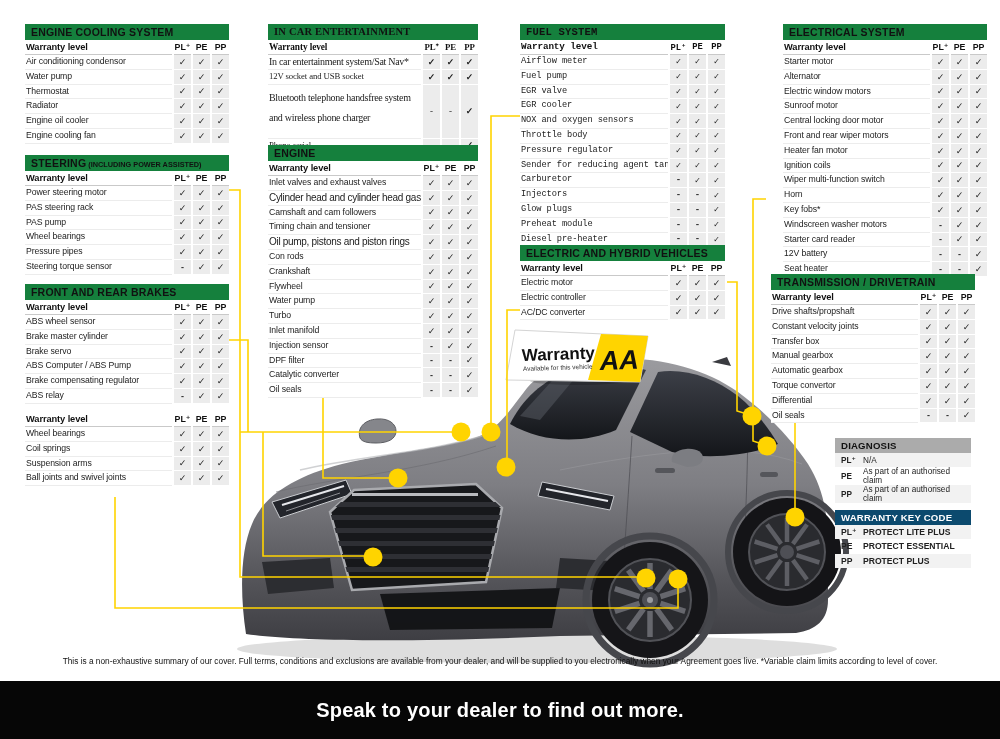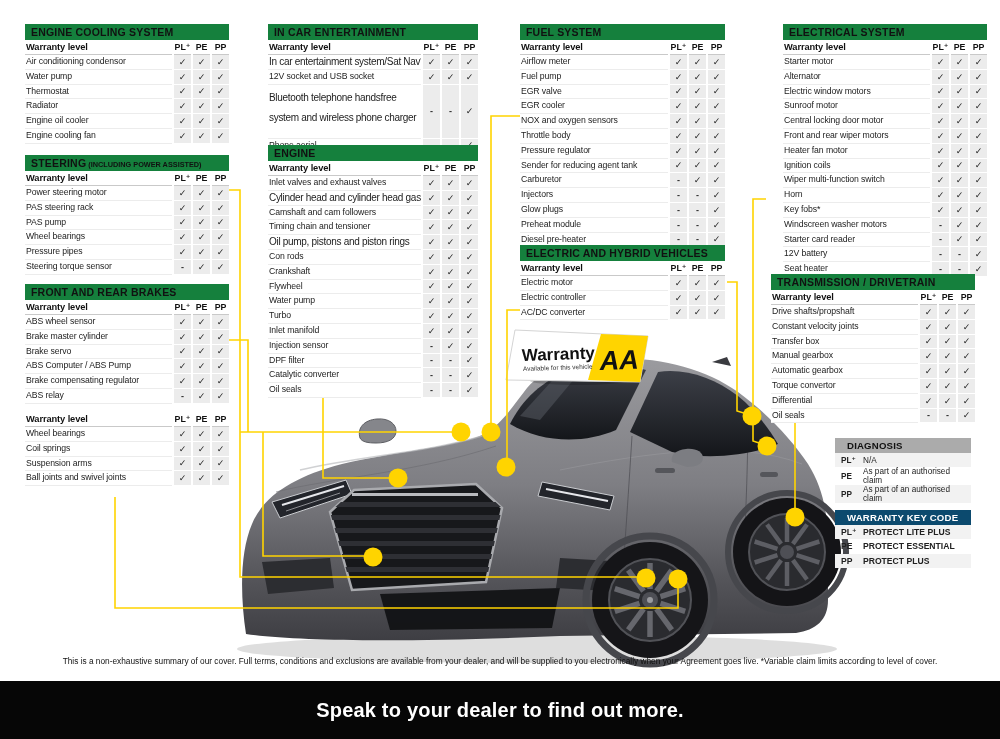--- a/index.html
+++ b/index.html
@@ -20,21 +20,21 @@
   .lbl.nowrap{white-space:nowrap;}
   .lbl.tight{font-size:10px;letter-spacing:-.3px;}
   .lbl.wrap{white-space:normal;line-height:20px;padding-top:3px;padding-bottom:10px;}
   .cellc{width:17px;margin-left:2px;display:flex;align-items:center;justify-content:center;
          font-size:9px;color:#1b1b1b;}
   .w-row .cellc.g{background:#ececec;border-bottom:1px solid #fff;font-weight:600;}
   .cellc.dash{font-weight:bold;color:#333;}
 
   
   .sideBox{position:absolute;left:835px;width:136px;z-index:3;}
-  .sb-hdr{height:15px;line-height:15px;padding:0 12px;font-weight:bold;font-size:9.6px;letter-spacing:.2px;}
+  .sb-hdr{height:15px;line-height:15px;padding:0 6px;font-weight:bold;font-size:9.6px;letter-spacing:.2px;}
   .diag .sb-hdr{background:#ababab;color:#111;}
   .keycode .sb-hdr{background:#0c4a6e;color:#fff;}
   .sb-row{display:flex;min-height:14.3px;align-items:center;font-size:8.2px;color:#222;}
   .sb-row.alt{background:#f2f2f2;}
   .sb-key{width:22px;font-weight:bold;padding-left:6px;flex:none;}
   .keycode .sb-row{font-weight:bold;font-size:8.6px;}
 
   .disclaimer{position:absolute;top:656px;left:0;width:1000px;text-align:center;
               font-size:8.3px;color:#111;z-index:3;}
   .footer-bar{position:absolute;top:681px;left:0;width:1000px;height:58px;background:#060606;
@@ -396,21 +396,21 @@
         <span class="cellc g">✓</span>
         <span class="cellc g">✓</span>
       </div>
       <div class="w-row">
         <span class="lbl nowrap">Ball joints and swivel joints</span>
         <span class="cellc g">✓</span>
         <span class="cellc g">✓</span>
         <span class="cellc g">✓</span>
       </div>
     </div>
-    <div class="wtable" style="left: 268px; top: 24px; width: 210px;">
+    <div class="wtable" style="left: 268px; top: 24px; width: 210px; font-family: Liberation Serif, serif;">
       <div class="w-hdr"><span>IN CAR ENTERTAINMENT</span></div>
       <div class="w-row head">
         <span class="lbl nowrap">Warranty level</span>
         <span class="cellc">PL⁺</span>
         <span class="cellc">PE</span>
         <span class="cellc">PP</span>
       </div>
       <div class="w-row">
         <span class="lbl nowrap tight">In car entertainment system/Sat Nav*</span>
         <span class="cellc g">✓</span>
@@ -528,21 +528,21 @@
         <span class="cellc g dash">-</span>
         <span class="cellc g">✓</span>
       </div>
       <div class="w-row">
         <span class="lbl nowrap">Oil seals</span>
         <span class="cellc g dash">-</span>
         <span class="cellc g dash">-</span>
         <span class="cellc g">✓</span>
       </div>
     </div>
-    <div class="wtable" style="left: 520px; top: 24px; width: 205px;">
+    <div class="wtable" style="left: 520px; top: 24px; width: 205px; font-family: Liberation Mono, monospace;">
       <div class="w-hdr"><span>FUEL SYSTEM</span></div>
       <div class="w-row head">
         <span class="lbl nowrap">Warranty level</span>
         <span class="cellc">PL⁺</span>
         <span class="cellc">PE</span>
         <span class="cellc">PP</span>
       </div>
       <div class="w-row">
         <span class="lbl nowrap">Airflow meter</span>
         <span class="cellc g">✓</span>

